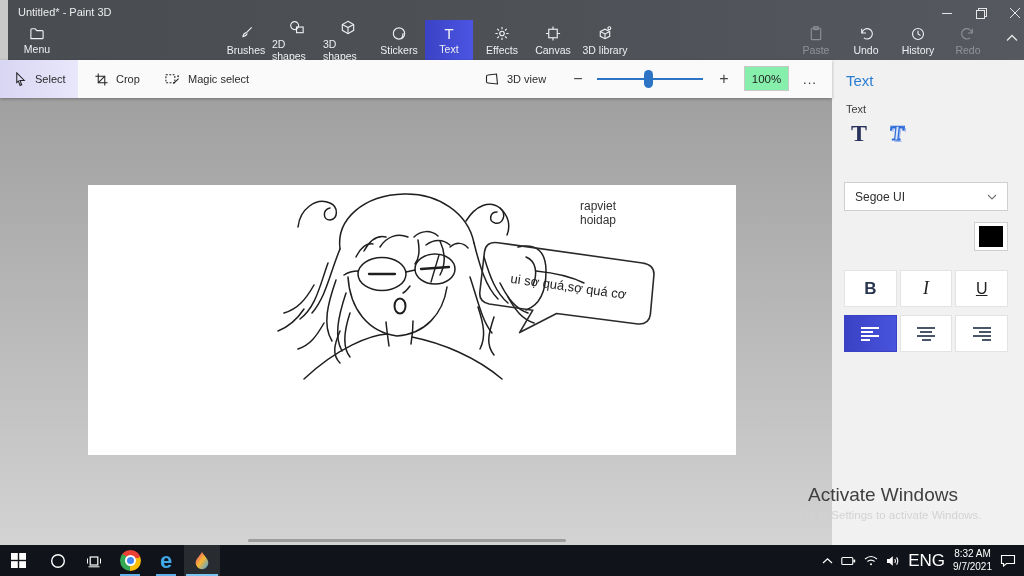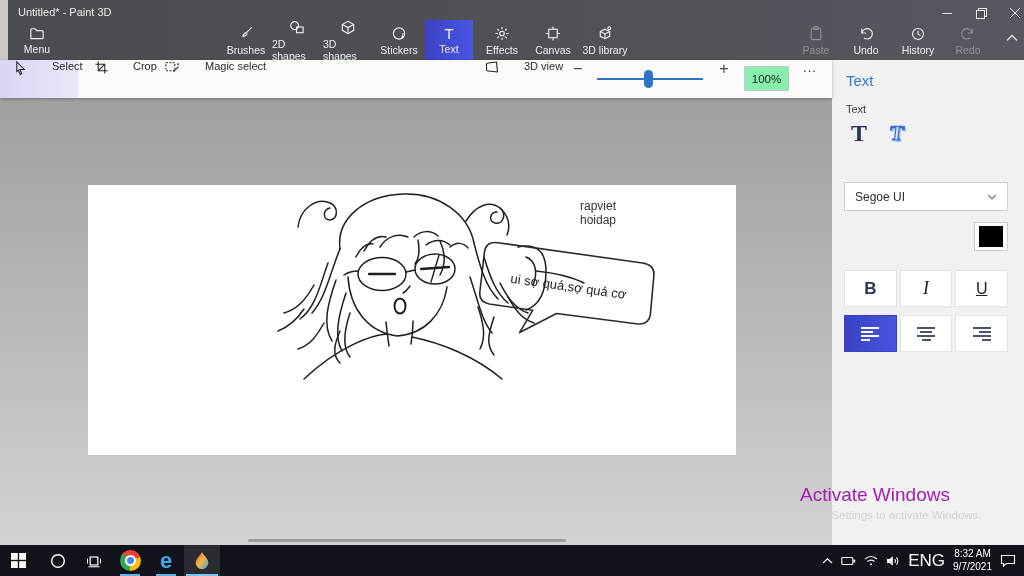--- a/index.html
+++ b/index.html
@@ -17,21 +17,21 @@
                align-items:center;justify-content:center;color:#eef0f2;font-size:10.5px;gap:2px;}
   .ribbon-cell svg{display:block;}
   .ribbon-cell.active{background:linear-gradient(90deg,#3b42c5,#4b55e2);}
   .ribbon-cell.disabled{opacity:.38;}
   .glyph-T{font-size:15px;line-height:15px;font-weight:400;}
   #ribbon-chevron{position:absolute;right:14px;top:34px;color:#e6e6e6;}
 
   
   #toolbar2{position:absolute;left:0;top:60px;width:832px;height:38px;background:#fafafa;
             box-shadow:0 1px 3px rgba(0,0,0,.28);z-index:3;}
-  .tb-item{position:absolute;top:0;height:38px;display:flex;gap:24px;
+  .tb-item{position:absolute;top:0;height:38px;display:flex;align-items:center;gap:7px;
            color:#2b2b2b;font-size:11px;}
   #tb-select{left:0;width:78px;padding-left:13px;box-sizing:border-box;
              background:linear-gradient(90deg,#d9d6f4,#e9e7fa);}
   #tb-crop{left:94px;}
   #tb-magic{left:164px;}
   #tb-3dview{left:484px;}
   #tb-zoomout{left:568px;width:20px;justify-content:center;font-size:16px;color:#444;}
   #tb-slider{left:597px;top:18px;width:106px;height:2px;background:#2e74c4;position:absolute;}
   #tb-thumb{position:absolute;left:644px;top:10px;width:9px;height:18px;border-radius:4.5px;background:#2e74c4;}
   #tb-zoomin{left:714px;width:20px;justify-content:center;font-size:16px;color:#444;}
@@ -73,21 +73,21 @@
   .align-icon{display:flex;flex-direction:column;gap:2px;width:18px;}
   .align-icon i{display:block;height:2px;background:#4a5568;}
   .pbtn.selected{background:linear-gradient(90deg,#3a41c4,#4854dd);border-color:#3a41c4;}
   .pbtn.selected .align-icon i{background:#fff;}
   .al-left i:nth-child(2){width:12px;} .al-left i:nth-child(4){width:9px;}
   .al-center i:nth-child(2){width:12px;margin:0 auto;} .al-center i:nth-child(4){width:9px;margin:0 auto;}
   .al-right i:nth-child(2){width:12px;margin-left:auto;} .al-right i:nth-child(4){width:9px;margin-left:auto;}
 
   
   #watermark{position:absolute;left:800px;top:484px;z-index:9;pointer-events:none;}
-  #watermark .l1{font-size:19px;color:#a21caf;}
+  #watermark .l1{font-size:19px;color:#404040;margin-left:8px;}
   #watermark .l2{font-size:11.5px;color:#d3d3d3;margin-top:3px;}
 
   
   #taskbar{position:absolute;left:0;top:545px;width:1024px;height:31px;background:#101319;z-index:10;}
   .tile{position:absolute;top:0;width:36px;height:31px;display:flex;align-items:center;justify-content:center;}
   .tile .runline{position:absolute;bottom:0;left:8px;right:8px;height:2px;background:#63b1e8;}
   .tile.active{background:rgba(255,255,255,.10);}
   .tile.active .runline{left:2px;right:2px;background:#7cc4f2;}
   #chrome-ico{width:21px;height:21px;border-radius:50%;position:relative;
       background:conic-gradient(from -50deg,#ea4335 0 120deg,#fbbc05 120deg 235deg,#34a853 235deg 360deg);}

